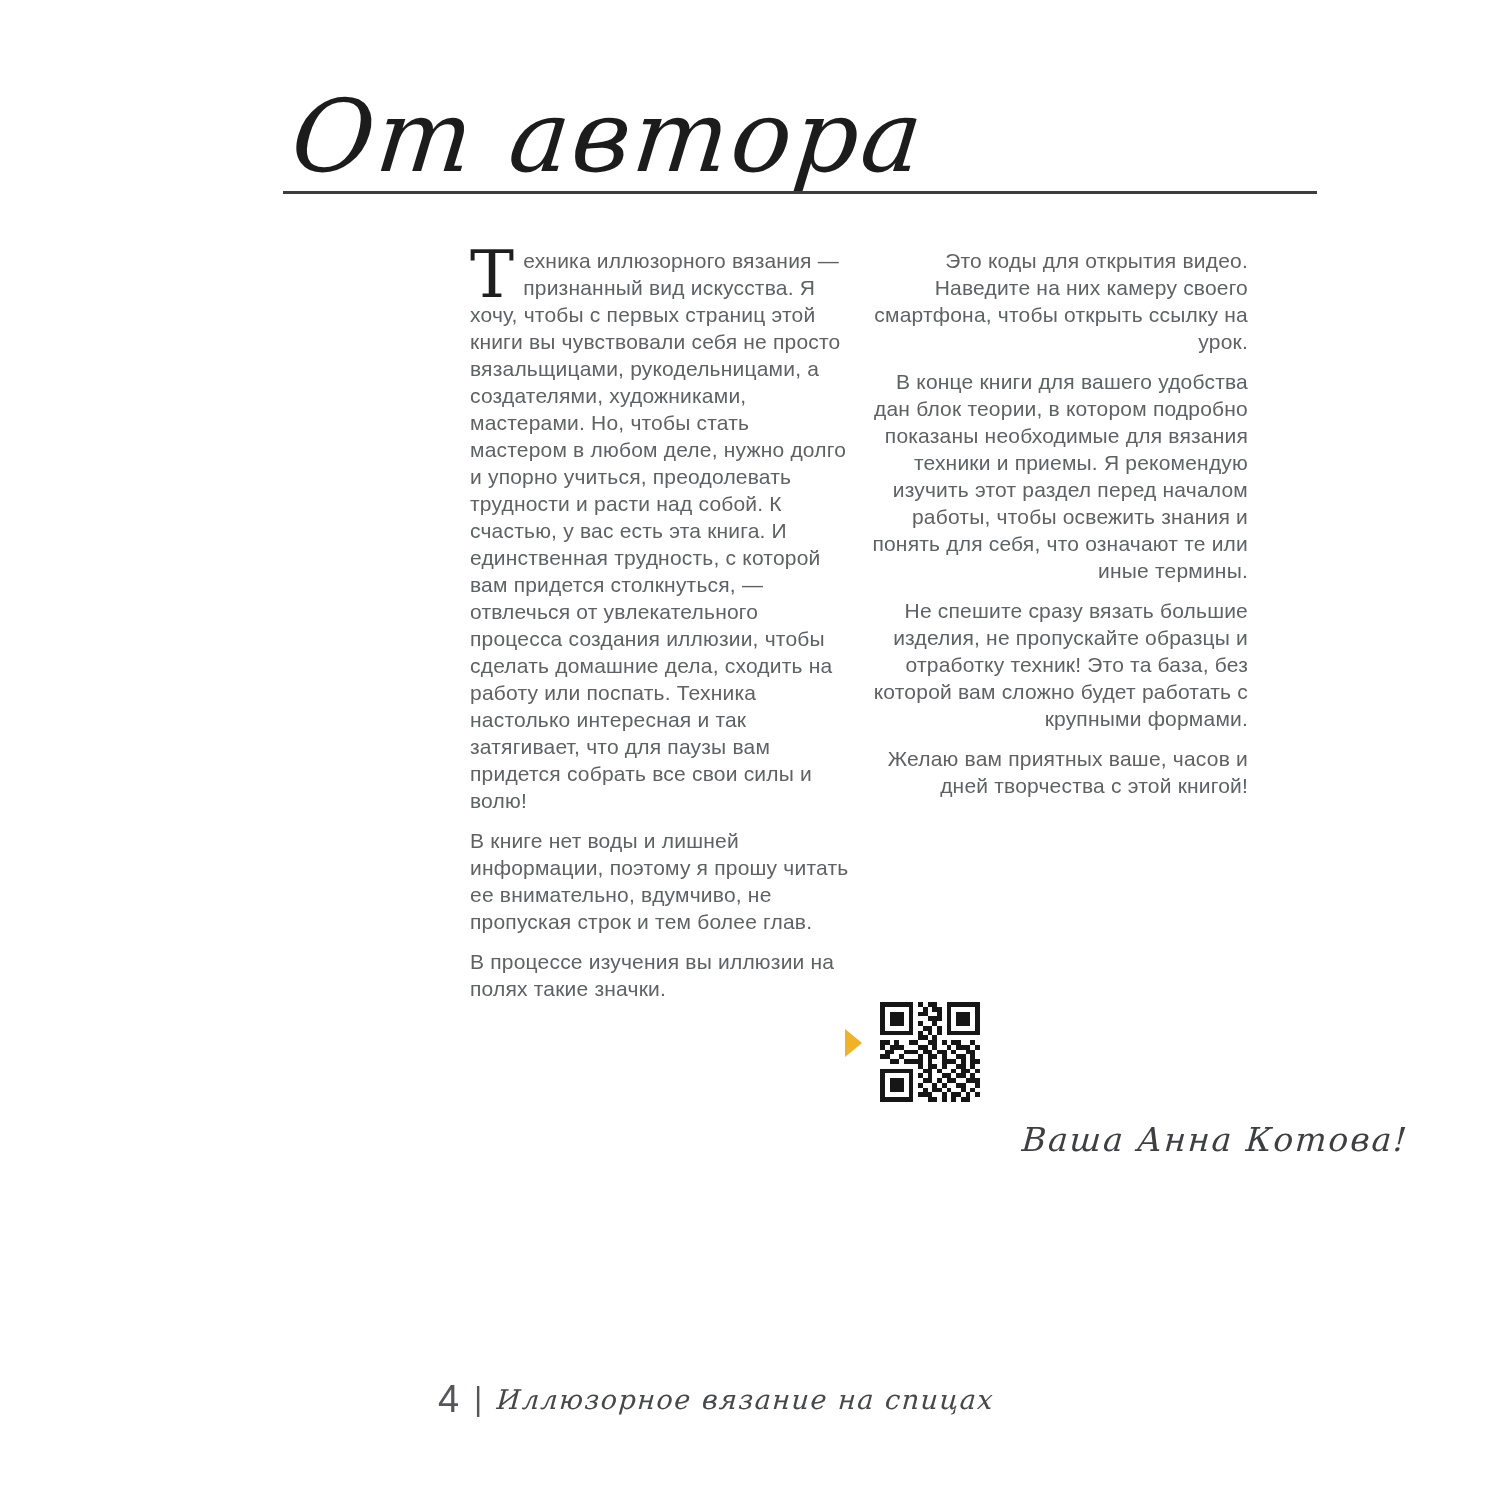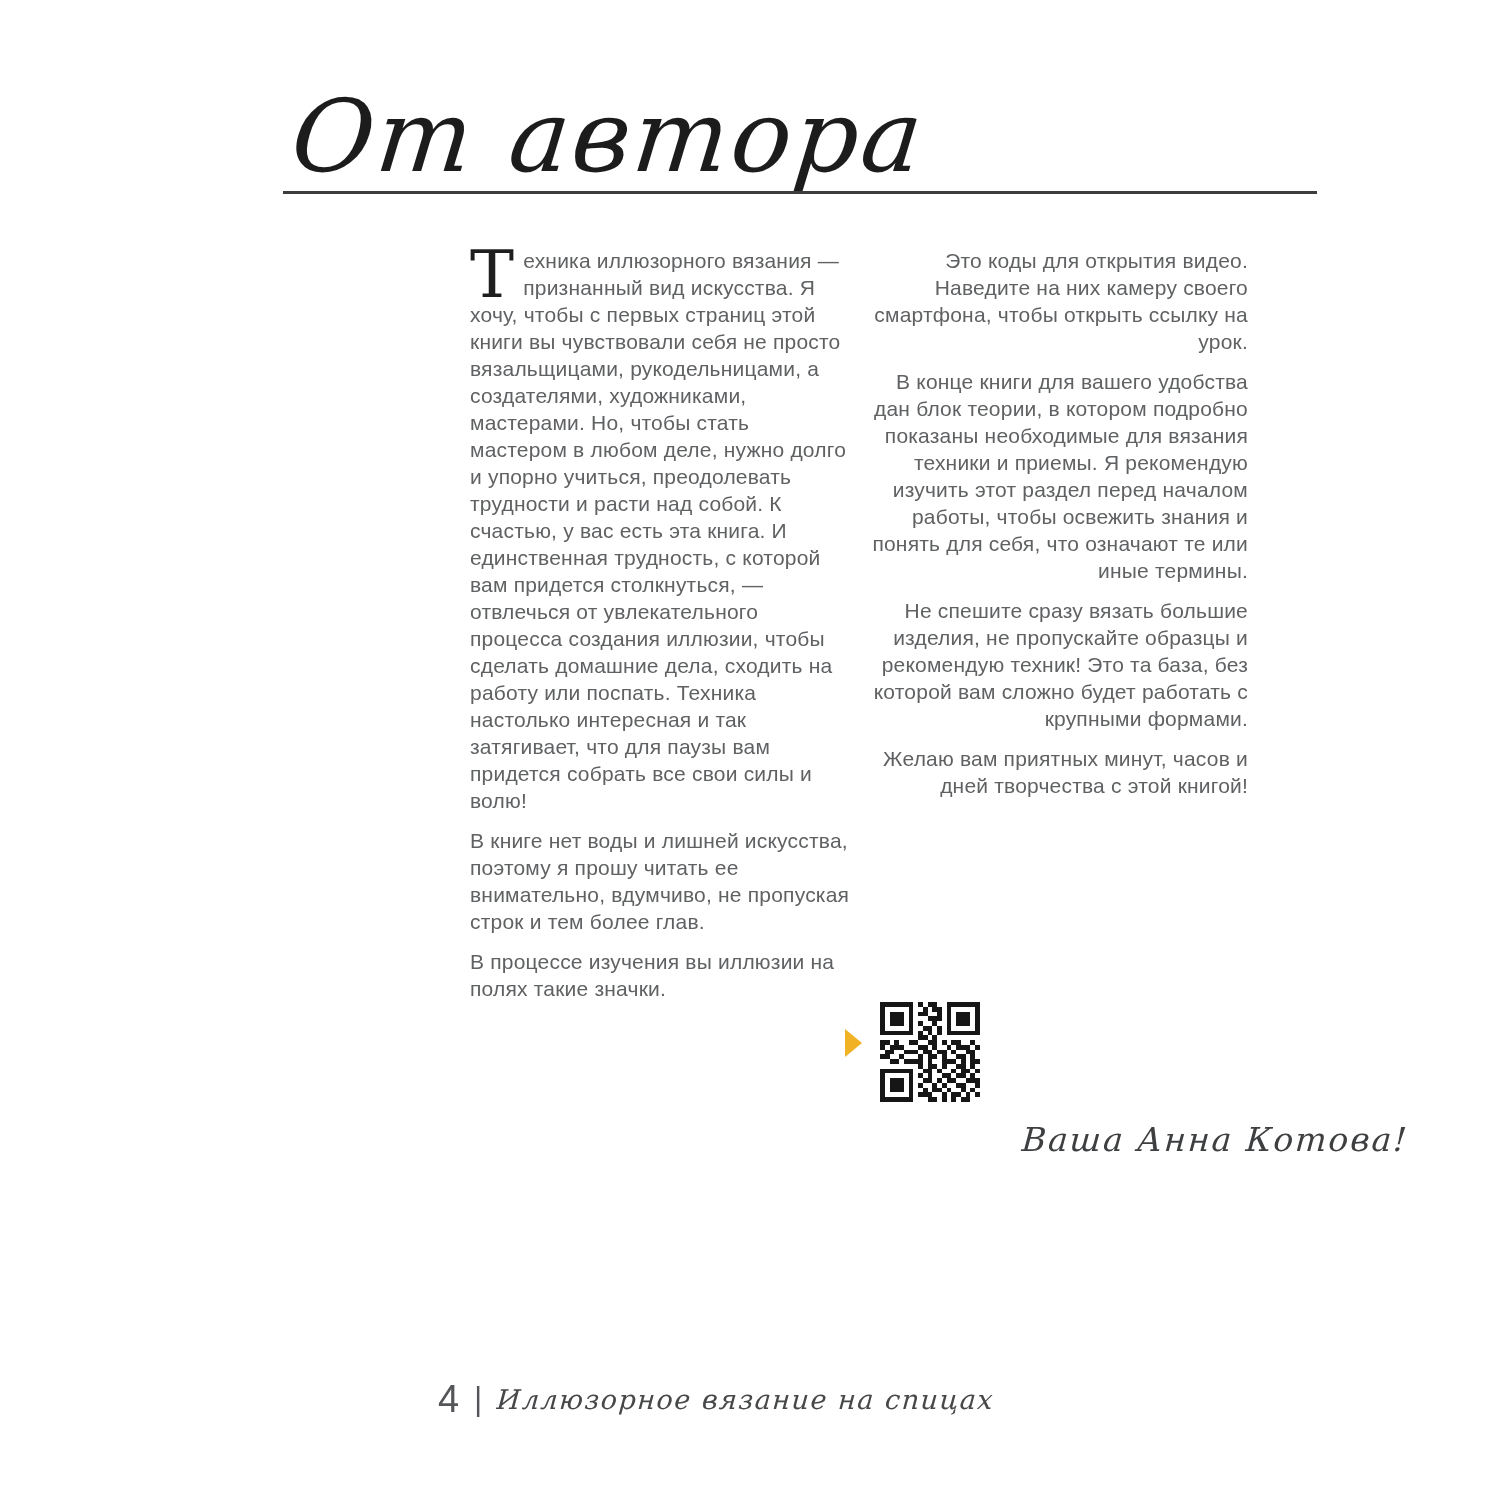--- a/index.html
+++ b/index.html
@@ -89,31 +89,31 @@
 <body>
 
 <div class="page">
 
   <div class="chapter-title">От автора</div>
   <div class="title-rule"></div>
 
   <div class="col col-left">
     <p><span class="dropcap">Т</span><span>ехника иллюзорного вязания — признанный вид искусства. Я хочу, чтобы с первых страниц этой книги вы чувствовали себя не просто вязальщицами, рукодельницами, а создателями, художниками, мастерами. Но, чтобы стать мастером в любом деле, нужно долго и упорно учиться, преодолевать трудности и расти над собой. К счастью, у вас есть эта книга. И единственная трудность, с которой вам придется столкнуться, — отвлечься от увлекательного процесса создания иллюзии, чтобы сделать домашние дела, сходить на работу или поспать. Техника настолько интересная и так затягивает, что для паузы вам придется собрать все свои силы и волю!</span></p>
     <div>
-        <p>В книге нет воды и лишней искусства, поэтому я прошу читать ее внимательно, вдумчиво, не пропуская строк и тем более глав.</p>
+        <p>В книге нет воды и лишней информации, поэтому я прошу читать ее внимательно, вдумчиво, не пропуская строк и тем более глав.</p>
         <p>В процессе изучения вы иллюзии на полях такие значки.</p>
       </div>
   </div>
 
   <div class="col col-right">
     <div>
         <p>Это коды для открытия видео. Наведите на них камеру своего смартфона, чтобы открыть ссылку на урок.</p>
         <p>В конце книги для вашего удобства дан блок теории, в котором подробно показаны необходимые для вязания техники и приемы. Я рекомендую изучить этот раздел перед началом работы, чтобы освежить знания и понять для себя, что означают те или иные термины.</p>
-        <p>Не спешите сразу вязать большие изделия, не пропускайте образцы и рекомендую техник! Это та база, без которой вам сложно будет работать с крупными формами.</p>
-        <p>Желаю вам приятных минут, часов и дней творчества с этой книгой!</p>
+        <p>Не спешите сразу вязать большие изделия, не пропускайте образцы и отработку техник! Это та база, без которой вам сложно будет работать с крупными формами.</p>
+        <p>Желаю вам приятных ваше, часов и дней творчества с этой книгой!</p>
       </div>
   </div>
 
   <div class="qr-arrow"></div>
   <div class="qr">
       <div class="m"></div>
       <div class="m"></div>
       <div class="m"></div>
       <div class="m"></div>
       <div class="m"></div>

